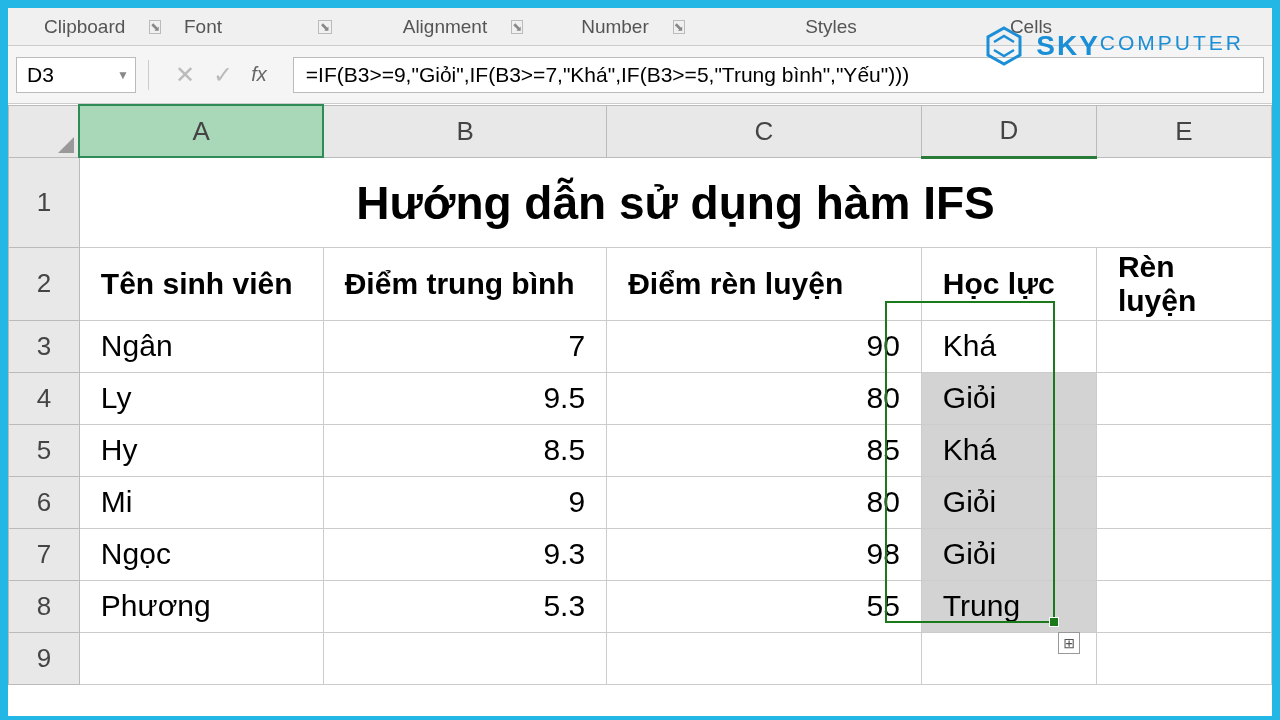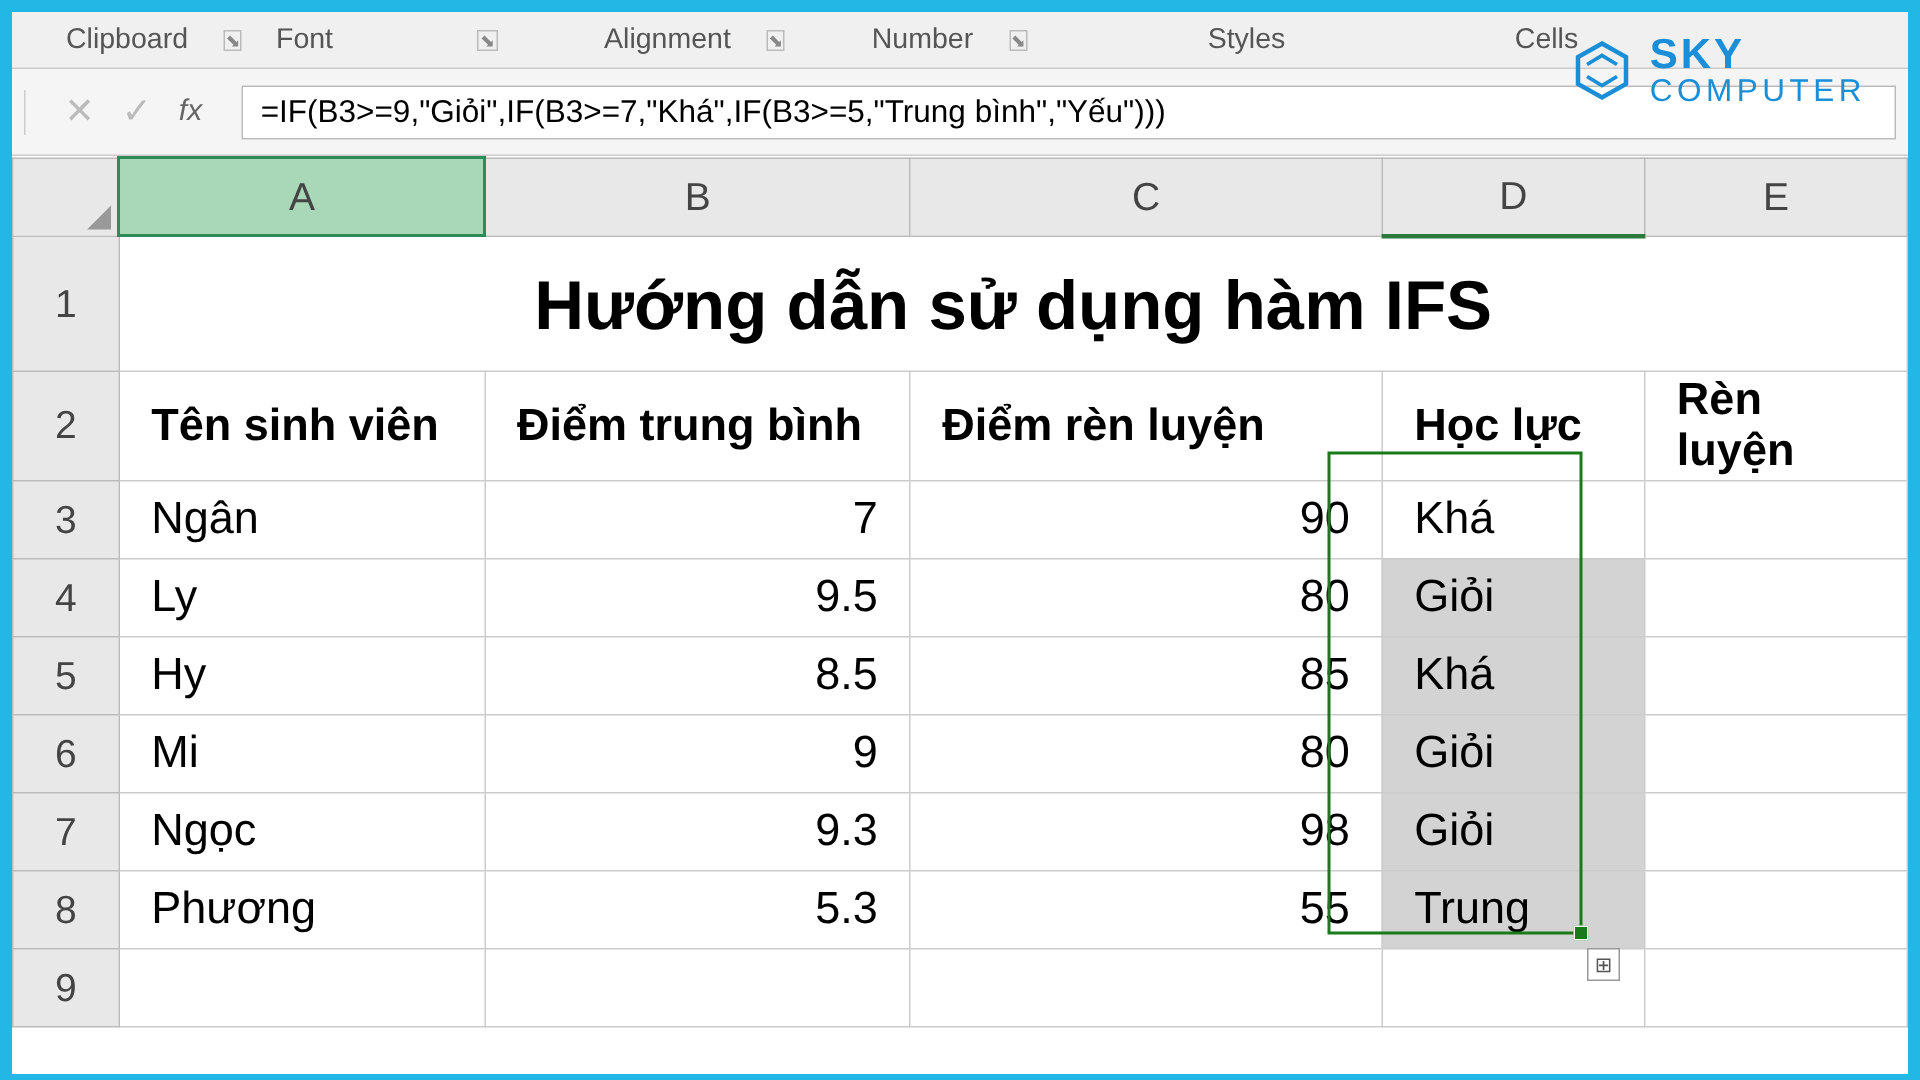--- a/index.html
+++ b/index.html
@@ -29,21 +29,21 @@
 td.cell.num{text-align:right}
 td.title{text-align:center;font-size:46px;font-weight:bold;height:90px}
 td.hdr2{font-size:30px;font-weight:bold}
 td.selrange{background:#d3d3d3}
 .selbox{position:absolute;border:2px solid #1a7a1a;pointer-events:none}
 .fillhandle{position:absolute;width:10px;height:10px;background:#1a7a1a;border:1px solid #fff}
 .autofill-icon{position:absolute;width:22px;height:22px;background:#fff;border:1px solid #999;display:flex;align-items:center;justify-content:center;font-size:14px;color:#555}
 .logo{position:absolute;top:14px;right:28px;display:flex;align-items:center;gap:8px;z-index:5}
 .logo-ico{width:48px;height:48px;position:relative}
 .logo-ico svg{width:48px;height:48px}
-.logo-txt{display:flex;flex-direction:column;line-height:1}
+.logo-txt{display:flex;flex-direction:row;line-height:1}
 .logo-sky{font-size:28px;font-weight:bold;color:#1a8ed6;letter-spacing:2px}
 .logo-comp{font-size:21px;color:#1a8ed6;letter-spacing:3px}
 </style>
 </head>
 <body>
 
 <div class="frame">
 
 <div class="ribbon-groups">
   <div class="rgrp" style="width:140px">
@@ -64,20 +64,24 @@
       </div>
   <div class="rgrp" style="width:270px;justify-content:center">
         <span class="lbl">Styles</span>
       </div>
   <div class="rgrp" style="width:130px;justify-content:center">
         <span class="lbl">Cells</span>
       </div>
 </div>
 
 <div class="fbar">
+  <div class="namebox">
+        <span>D3</span>
+        <span class="dd">▼</span>
+      </div>
   <div class="vsep"></div>
   <div class="fxbtns">
     <span class="fxbtn">✕</span>
     <span class="fxbtn">✓</span>
     <span class="fxlabel">fx</span>
   </div>
   <div class="finput">
         <span>=IF(B3&gt;=9,"Giỏi",IF(B3&gt;=7,"Khá",IF(B3&gt;=5,"Trung bình","Yếu")))</span>
       </div>
 </div>

